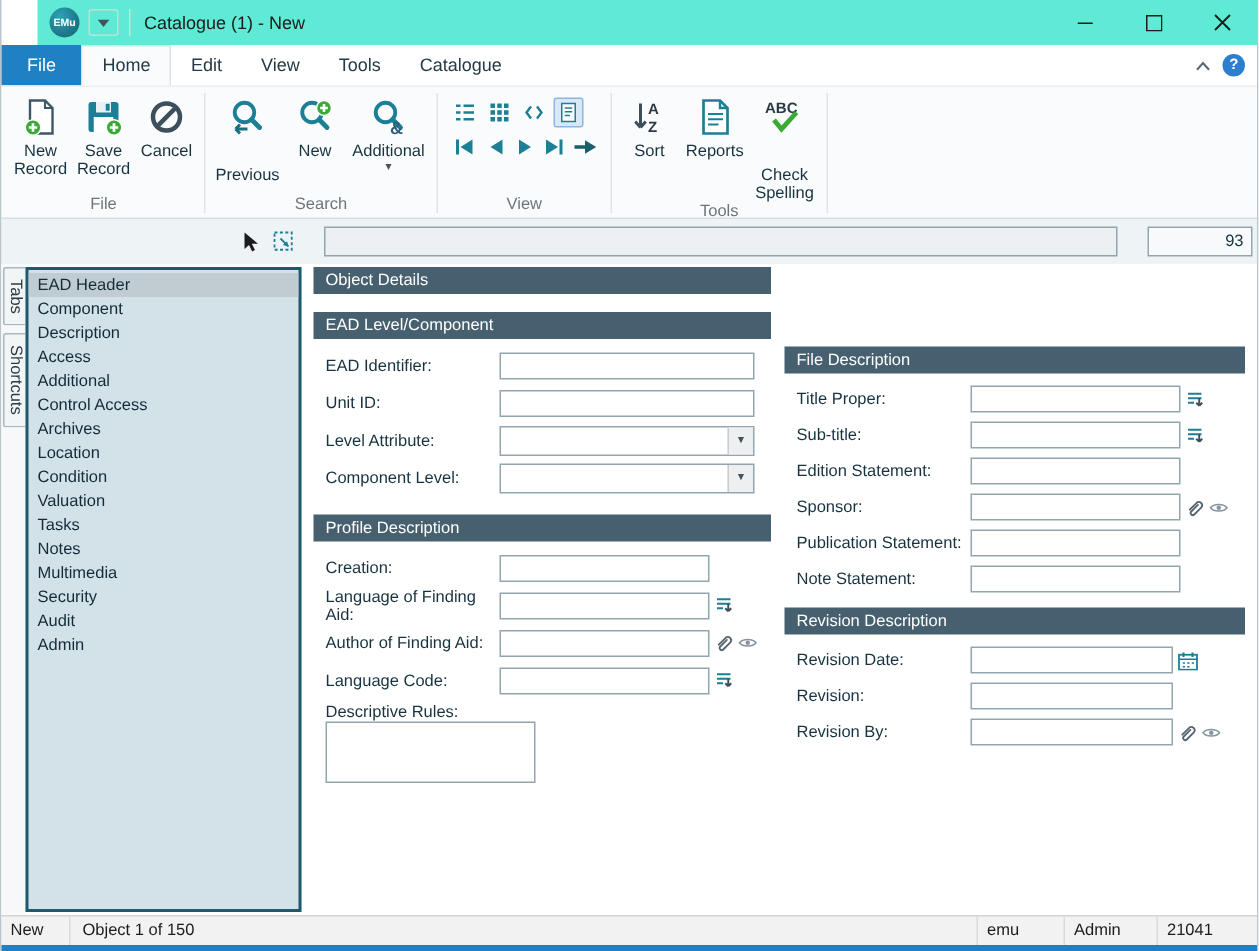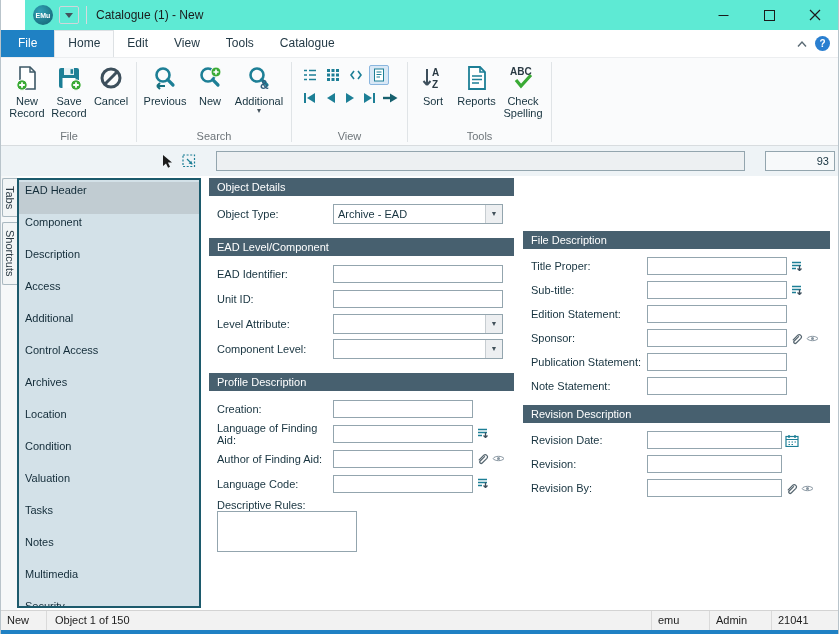--- a/index.html
+++ b/index.html
@@ -28,40 +28,40 @@
   
   .ribbon { height: 89px; background:#fafbfc; border-top:1px solid #eceef0; border-bottom:1px solid #d8dcdf; display:flex; flex:none; padding:1px 2px 0 2px; }
   .rgroup { display:flex; flex-direction:column; padding:1px 3px 0 3px; }
   .rbtns { flex:1; display:flex; align-items:flex-start; }
   .rlabel { text-align:center; color:#6e757a; font-size:11px; padding:0 2px 3px 2px; }
   .rsep { width:1px; background:#e0e4e7; margin:3px 1px; }
   .rbtn { display:flex; flex-direction:column; align-items:center; padding-top:3px; text-align:center; }
   .rbtn .ric { height:30px; display:flex; align-items:center; justify-content:center; }
   .rtxt { line-height:12px; color:#17333f; margin-top:2px; }
   .ddarrow { font-size:8px; color:#43525b; line-height:8px; }
-  .w40{width:42px;} .w44{width:45px;} .w48{width:48px;} .w56{width:56px;}
+  .w40{width:42px;} .w44{width:45px;} .w48{width:48px;gap:16px;} .w56{width:56px;}
   .vstack { display:flex; flex-direction:column; padding:5px 4px 0 4px; gap:7px; }
   .vmodes { display:flex; gap:3px; }
   .vmode { width:20px; height:20px; display:flex; align-items:center; justify-content:center; border:1px solid transparent; border-radius:2px; }
   .vmode.sel { background:#d9e8f6; border-color:#8ab6df; }
   .vnav { display:flex; gap:5px; align-items:center; padding-left:2px; }
 
   
   .toolrow { height: 30px; background:#eef3f6; display:flex; align-items:center; flex:none; padding-right:3px;gap:15px; }
   .toolleft { width:200px; flex:none; display:flex; justify-content:flex-end; align-items:center; gap:6px; padding-right:4px; }
   .ticon { width:16px; height:16px; display:flex; align-items:center; justify-content:center; }
   .sumfield { flex:1; height:20px; background:#edf0f2; border:1px solid #93a5ae; margin-right:5px; font-family:"Liberation Sans",sans-serif; font-size:11px; padding:0 4px; }
   .countfield { width:70px; height:20px; background:#f7f9fa; border:1px solid #93a5ae; line-height:18px; text-align:right; padding-right:5px; color:#17333f; }
 
   
   .main { flex:1; display:flex; background:#fff; min-height:0; }
   .tabstrip { width:16px; flex:none; padding-top:2px; background:#f6f8f9; }
   .vtab { writing-mode: vertical-rl; font-size:11px; color:#2b3a44; background:#f2f5f6; border:1px solid #a9b8c0; border-right:none; padding:7px 1px; margin:0 0 5px 1px; border-radius:2px 0 0 2px; }
   .sidepanel { width:184px; flex:none; border:2px solid var(--panel-border,#1c5a6c); background:var(--panel-bg,#d3e1e8); margin:2px 0 2px 0; padding-top:2px; overflow:hidden; }
-  .sitem { height:32px; line-height:16px; padding-left:6px; color:#132c39; }
+  .sitem { height:16px; line-height:16px; padding-left:6px; color:#132c39; }
   .sitem.on { background:#c1ccd2; }
 
   .content { flex:1; padding:2px 0 0 8px; display:flex; align-items:flex-start; min-width:0; }
   .col { width:305px; flex:none; }
   .colR { width:307px; margin-left:9px; margin-top:53px; }
   .sec { height:18px; background:var(--header-bg,#47606f); color:#fff; display:flex; align-items:center; padding-left:8px; margin-bottom:5px; }
   .col .sec:not(:first-child) { margin-top:12px; }
   .colR .sec:not(:first-child) { margin-top:7px; }
   .frow { display:flex; align-items:center; height:25px; padding-left:8px; }
   .colR .frow { height:24px; }
@@ -358,29 +358,20 @@
       <div class="sitem">Multimedia</div>
       <div class="sitem">Security</div>
       <div class="sitem">Audit</div>
       <div class="sitem">Admin</div>
     </div>
 
     <div class="content">
 
       <div class="col">
         <div class="sec">Object Details</div>
-        <div class="frow">
-          <span class="lbl">Object Type:</span>
-          <div class="selbox w170">
-            <span>Archive - EAD</span>
-            <span class="chev">
-                <span>▼</span>
-              </span>
-          </div>
-        </div>
 
         <div class="sec">EAD Level/Component</div>
         <div class="frow">
           <span class="lbl">EAD Identifier:</span>
           <input class="inp w170" value="" style="">
         </div>
         <div class="frow">
           <span class="lbl">Unit ID:</span>
           <input class="inp w170" value="" style="">
         </div>

